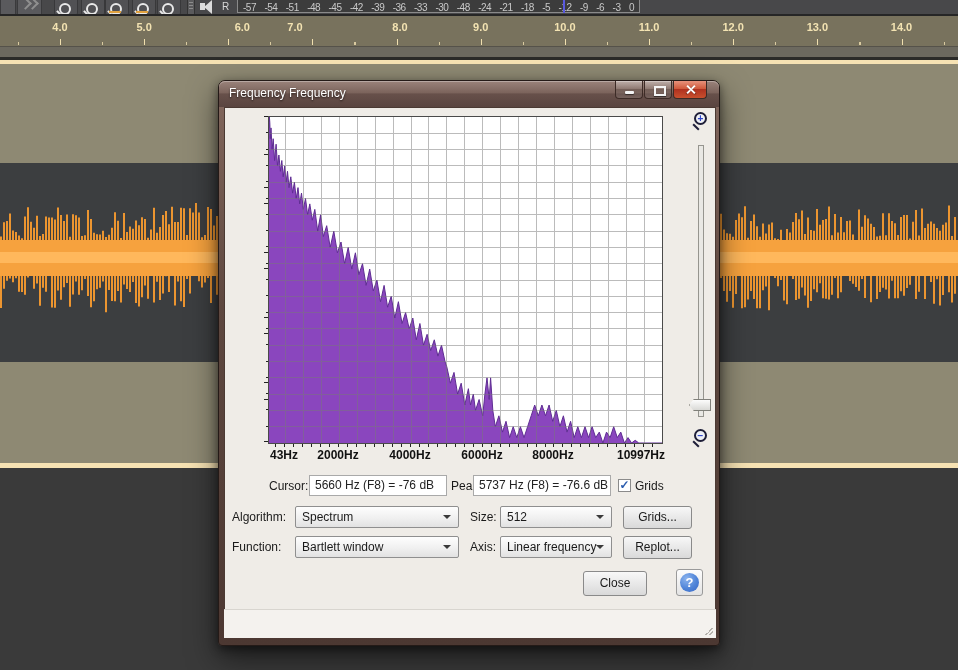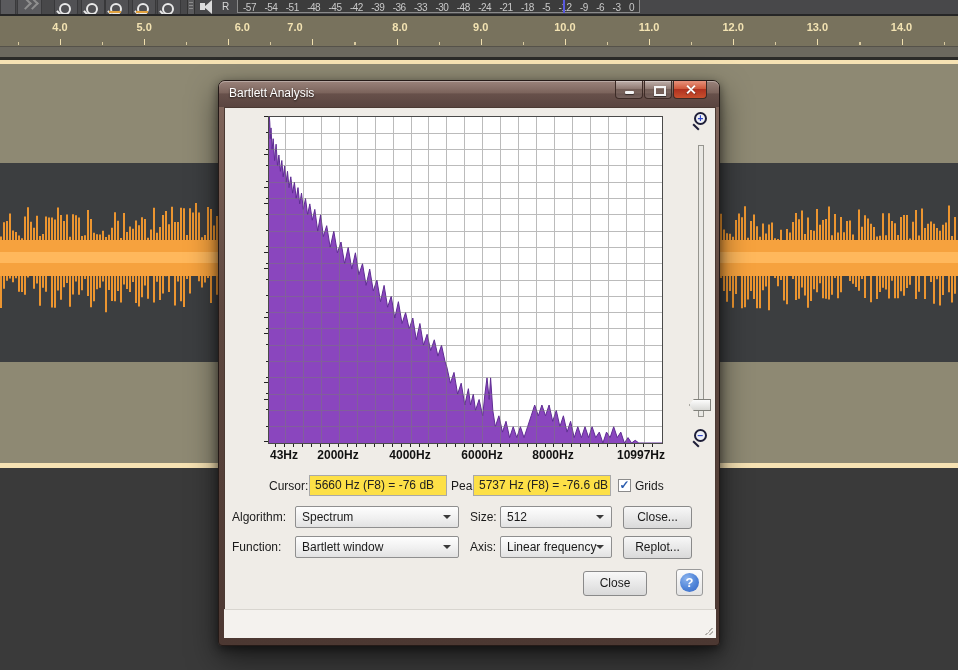--- a/index.html
+++ b/index.html
@@ -81,21 +81,21 @@
   .magnify .lens{position:absolute;top:0;right:1px;width:9px;height:9px;border:2px solid #1e1e38;border-radius:50%;background:#eef0f6;
                  font:700 10px/9px "Liberation Sans",sans-serif;color:#2d43c8;text-align:center;}
   .magnify .handle{position:absolute;left:0px;bottom:1px;width:8px;height:2px;background:#1e1e38;transform:rotate(45deg);}
   .vslider-track{position:absolute;left:474px;top:38px;width:6px;height:272px;background:#e9e8e4;border:1px solid #96958f;box-sizing:border-box;}
   .vslider-thumb{position:absolute;left:465px;top:292px;width:22px;height:12px;
                  background:linear-gradient(#fcfcfc,#d9d9d6);border:1px solid #80807a;box-sizing:border-box;
                  clip-path:polygon(0% 50%,22% 0%,100% 0%,100% 100%,22% 100%);}
 
   
   .lab{position:absolute;font-size:12px;color:#1a1a1a;white-space:nowrap;}
-  .readout{position:absolute;height:21px;background:#fde047;border:1px solid #a9a9a9;box-sizing:border-box;
+  .readout{position:absolute;height:21px;background:#ffffff;border:1px solid #a9a9a9;box-sizing:border-box;
            font-size:12px;color:#222;line-height:19px;padding-left:5px;white-space:nowrap;}
   .checkbox{position:absolute;width:13px;height:13px;background:#fff;border:1px solid #8b8b8b;box-sizing:border-box;
             font:700 12px/10px "Liberation Sans",sans-serif;color:#2a5cae;text-align:center;}
   .combo{position:absolute;height:22px;border:1px solid #8f8f8f;border-radius:2px;box-sizing:border-box;
          background:linear-gradient(#fefefe,#f0f0f0 55%,#e2e2e2);
          font-size:12px;color:#1a1a1a;line-height:20px;padding-left:6px;white-space:nowrap;}
   .combo::after{content:"";position:absolute;right:7px;top:8px;width:0;height:0;
                 border-left:4px solid transparent;border-right:4px solid transparent;border-top:4px solid #3a3a3a;}
   .pushbtn{position:absolute;height:23px;border:1px solid #8a8a8a;border-radius:3px;box-sizing:border-box;
            background:linear-gradient(#f8f8f8,#eaeaea 45%,#d9d9d9);
@@ -238,21 +238,21 @@
   <div class="abs darkbottom"></div>
 
   <svg id="waveform" class="abs" width="958" height="110">
       <path d="M1 33.6V105.1M4 19.2V85.7M7 18.1V77.8M10 10.5V75.5M13 27.4V79.3M16 29.1V75.3M19 32.4V88.8M22 35.3V89.0M25 13.5V91.7M28 4.2V74.6M31 18.7V71.3M34 24.7V85.8M37 12.7V80.6M40 33.0V102.7M43 31.1V84.8M46 13.4V88.8M49 14.4V72.4M52 14.6V104.5M55 16.6V104.8M58 4.5V87.6M61 11.9V96.7M64 17.9V84.3M67 11.4V79.9M70 33.7V103.8M73 11.3V91.5M76 12.2V78.6M79 14.6V91.7M82 33.0V87.3M85 32.2V76.0M88 7.0V93.0M91 16.1V104.3M94 29.7V98.2M97 31.2V86.2M100 31.5V84.7M103 27.8V78.6M106 34.1V109.3M109 31.7V87.0M112 24.7V98.1M115 9.2V98.3M118 17.7V88.0M121 35.1V99.4M124 10.1V81.6M127 29.0V86.1M130 23.5V88.9M133 25.8V79.1M136 17.4V100.0M139 22.3V103.4M142 14.3V94.3M145 16.1V82.6M148 34.7V95.8M151 26.6V70.6M154 4.7V99.5M157 29.8V78.7M160 23.9V96.9M163 11.9V90.6M166 8.0V73.3M169 21.3V88.9M172 3.7V71.9M175 19.1V102.6M178 18.9V78.6M181 4.7V98.2M184 5.3V104.0M187 32.0V76.0M190 5.2V90.4M193 9.4V70.2M196 -1.3V71.2M199 9.6V78.3M202 34.2V84.6M205 32.0V79.5M208 4.0V74.9M211 5.9V99.9M214 22.4V72.1M217 13.0V91.7M220 19.4V97.6M223 11.3V77.1M226 2.3V69.3M229 4.8V89.9M232 31.9V70.8M235 12.0V70.7M238 20.7V103.0M241 32.4V81.2M244 8.3V97.4M247 6.9V94.7M250 26.9V93.1M253 29.3V90.7M256 22.6V77.2M259 19.3V82.9M262 33.5V88.5M265 11.4V83.9M268 12.4V94.4M271 -1.1V97.0M274 29.9V76.6M277 2.0V103.9M280 20.7V69.6M283 10.5V68.2M286 14.1V88.4M289 27.4V94.4M292 34.3V72.5M295 21.7V99.1M298 17.3V88.0M301 15.9V90.8M304 10.5V101.3M307 13.7V73.7M310 2.2V106.4M313 11.1V99.3M316 31.4V94.6M319 26.2V79.8M322 34.6V77.6M325 38.0V68.2M328 19.7V91.1M331 10.3V82.0M334 10.5V96.1M337 15.9V70.4M340 29.9V74.2M343 34.5V103.5M346 17.0V104.8M349 30.9V83.7M352 32.5V86.0M355 37.8V84.2M358 36.5V97.3M361 18.5V105.5M364 26.0V99.0M367 4.3V94.8M370 27.1V80.9M373 35.8V90.0M376 21.5V102.4M379 37.5V90.3M382 36.2V75.0M385 11.6V97.3M388 19.9V102.6M391 4.0V80.9M394 9.4V83.2M397 20.1V95.9M400 10.6V92.1M403 15.7V71.2M406 5.0V83.4M409 10.0V84.2M412 2.3V93.0M415 17.5V88.7M418 13.6V103.9M421 31.0V70.7M424 26.6V81.1M427 30.0V85.8M430 34.3V70.4M433 19.5V98.5M436 9.8V75.0M439 29.9V84.5M442 34.2V94.2M445 14.5V85.8M448 34.9V89.7M451 1.8V81.7M454 20.4V107.5M457 10.3V85.1M460 7.9V70.0M463 8.9V82.0M466 13.6V87.3M469 12.9V79.0M472 3.9V82.1M475 15.7V75.7M478 28.6V99.4M481 9.6V80.5M484 34.7V75.4M487 26.0V77.9M490 4.0V70.9M493 7.9V101.2M496 9.7V99.5M499 33.1V74.3M502 5.9V76.2M505 29.4V94.9M508 2.7V77.6M511 20.0V102.9M514 6.7V102.3M517 21.3V91.4M520 32.3V73.2M523 17.9V84.8M526 4.7V72.2M529 21.3V100.9M532 19.5V97.2M535 35.4V74.2M538 20.4V68.2M541 2.5V97.8M544 13.7V100.3M547 10.3V71.3M550 32.7V76.0M553 4.9V88.6M556 17.8V75.1M559 11.5V78.5M562 17.3V85.8M565 31.7V79.5M568 21.1V101.0M571 26.7V90.0M574 2.2V91.8M577 38.0V101.7M580 28.2V87.1M583 25.1V103.8M586 18.2V82.1M589 34.8V93.8M592 17.8V75.2M595 36.8V88.0M598 17.0V82.8M601 21.8V81.6M604 33.8V90.5M607 21.9V97.3M610 32.8V73.3M613 31.9V82.4M616 21.2V80.2M619 14.9V101.7M622 33.4V76.9M625 20.0V90.4M628 16.1V70.0M631 27.7V99.9M634 32.1V96.8M637 9.4V103.1M640 22.5V96.1M643 33.9V101.2M646 27.9V102.7M649 21.3V86.4M652 25.4V103.3M655 13.6V82.0M658 18.2V97.4M661 13.1V97.5M664 20.8V78.5M667 17.7V104.2M670 26.4V95.3M673 20.7V74.5M676 13.7V88.8M679 33.1V91.0M682 28.7V99.2M685 24.5V94.4M688 18.8V74.9M691 9.2V104.4M694 28.5V101.9M697 2.1V71.9M700 11.3V80.0M703 8.8V74.5M706 33.3V79.8M709 9.1V95.8M712 23.1V101.8M715 25.5V70.2M718 5.0V89.9M721 10.7V75.1M724 26.5V88.0M727 30.2V98.7M730 30.7V88.1M733 33.7V104.7M736 16.9V91.0M739 10.5V68.8M742 14.3V105.3M745 3.2V104.2M748 34.7V96.6M751 18.0V88.0M754 11.4V96.1M757 23.2V105.3M760 33.8V105.3M763 20.5V87.3M766 30.6V83.5M769 21.6V107.3M772 19.6V69.9M775 35.2V74.9M778 35.9V83.2M781 26.8V77.1M784 37.2V97.4M787 26.0V101.3M790 29.6V72.5M793 19.0V75.9M796 10.0V97.1M799 16.3V95.7M802 7.5V84.4M805 30.9V92.5M808 14.4V104.8M811 27.1V98.1M814 27.7V86.3M817 6.0V89.2M820 21.8V80.2M823 17.0V95.2M826 15.9V95.7M829 3.4V96.4M832 32.2V91.7M835 11.1V75.1M838 29.5V95.3M841 14.0V89.3M844 29.2V68.5M847 17.9V72.4M850 17.6V78.0M853 31.4V80.7M856 37.1V84.0M859 6.4V87.8M862 23.7V76.1M865 12.3V95.0M868 15.5V68.5M871 20.8V99.2M874 24.0V72.0M877 33.5V96.0M880 32.8V89.0M883 10.2V84.8M886 32.2V86.4M889 10.3V95.4M892 18.1V77.8M895 20.2V95.2M898 32.0V95.3M901 14.0V88.3M904 12.0V92.7M907 12.0V85.1M910 35.5V81.7M913 18.7V68.6M916 6.9V96.0M919 32.6V88.8M922 5.5V69.7M925 24.9V96.1M928 20.7V68.4M931 18.6V79.1M934 20.8V100.8M937 25.1V76.2M940 27.7V102.4M943 21.7V91.9M946 19.6V72.3M949 2.4V89.3M952 33.0V99.5M955 14.0V90.7" stroke="#ec9530" stroke-width="2" fill="none"></path>
       <rect x="0" y="37" width="958" height="36" fill="#f6a23e"></rect>
       <rect x="0" y="49" width="958" height="11" fill="#ffb85c"></rect>
     </svg>
 
   <div class="dialog abs">
     <div class="titlebar">
-      <span class="title">Bartlett Analysis</span>
+      <span class="title">Frequency Frequency</span>
       <span class="winbtn btn-min">
           <span class="glyph-min"></span>
         </span>
       <span class="winbtn btn-max">
           <span class="glyph-max"></span>
         </span>
       <span class="winbtn btn-close">
           <span class="glyph-close"></span>
         </span>
     </div>
@@ -366,21 +366,21 @@
       <div class="readout" style="left:85px;top:368px;width:138px;">5660 Hz (F8) = -76 dB</div>
       <span class="lab" style="left:227px;top:372px;">Peak:</span>
       <div class="readout" style="left:249px;top:368px;width:138px;">5737 Hz (F8) = -76.6 dB</div>
       <span class="checkbox" style="left:394px;top:372px;" id="grids-checkbox">✓</span>
       <span class="lab" style="left:411px;top:372px;">Grids</span>
 
       <span class="lab" style="left:8px;top:403px;">Algorithm:</span>
       <div class="combo" style="left:71px;top:399px;width:164px;">Spectrum</div>
       <span class="lab" style="left:246px;top:403px;">Size:</span>
       <div class="combo" style="left:276px;top:399px;width:112px;">512</div>
-      <div class="pushbtn" style="left:399px;top:399px;width:69px;">Close...</div>
+      <div class="pushbtn" style="left:399px;top:399px;width:69px;">Grids...</div>
 
       <span class="lab" style="left:8px;top:433px;">Function:</span>
       <div class="combo" style="left:71px;top:429px;width:164px;">Bartlett window</div>
       <span class="lab" style="left:246px;top:433px;">Axis:</span>
       <div class="combo" style="left:276px;top:429px;width:112px;">Linear frequency</div>
       <div class="pushbtn" style="left:399px;top:429px;width:69px;">Replot...</div>
 
       <div class="pushbtn" style="left:359px;top:464px;width:64px;height:25px;line-height:23px;">Close</div>
       <div class="helpbtn">
         <span class="helpcircle">?</span>

